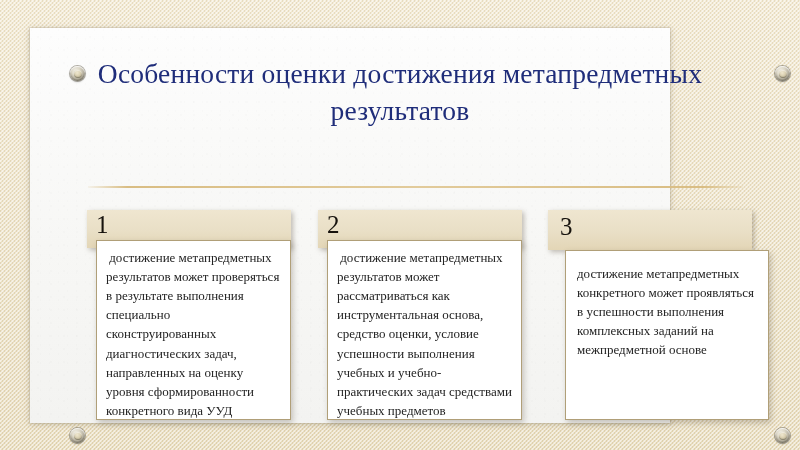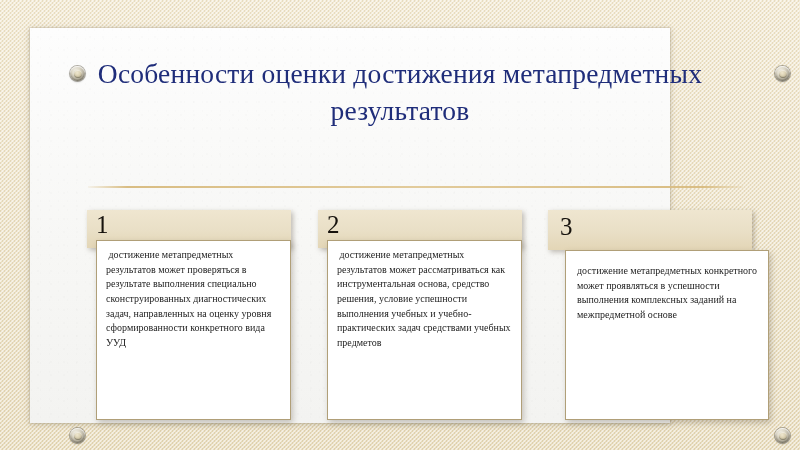--- a/index.html
+++ b/index.html
@@ -146,21 +146,21 @@
     overflow: hidden;
   }
   #panel-1 .panel-card { left: 9px;  top: 30px; width: 195px; height: 180px; }
   #panel-2 .panel-card { left: 9px;  top: 30px; width: 195px; height: 180px; }
   #panel-3 .panel-card { left: 17px; top: 40px; width: 204px; height: 170px; }
 
   .panel-text {
     margin: 0;
     padding: 7px 8px 6px 9px;
     font-family: "Liberation Serif", "DejaVu Serif", serif;
-    font-size: 10px;
+    font-size: 13px;
     line-height: 1.47;
     color: #232323;
     white-space: pre-wrap;
   }
   #panel-3 .panel-text {
     padding: 13px 10px 6px 11px;
   }
 </style>
 </head>
 <body>
@@ -187,21 +187,21 @@
       <div class="panel-card">
         <p class="panel-text"> достижение метапредметных результатов может проверяться в результате выполнения специально сконструированных диагностических задач, направленных на оценку уровня сформированности конкретного вида УУД</p>
       </div>
     </div>
 
     <div id="panel-2" class="panel">
       <div class="panel-header">
         <span class="panel-number">2</span>
       </div>
       <div class="panel-card">
-        <p class="panel-text"> достижение метапредметных результатов может рассматриваться как инструментальная основа, средство решения, условие успешности выполнения учебных и учебно-практических задач средствами учебных предметов</p>
+        <p class="panel-text"> достижение метапредметных результатов может рассматриваться как инструментальная основа, средство оценки, условие успешности выполнения учебных и учебно-практических задач средствами учебных предметов</p>
       </div>
     </div>
 
     <div id="panel-3" class="panel">
       <div class="panel-header">
         <span class="panel-number">3</span>
       </div>
       <div class="panel-card">
         <p class="panel-text">достижение метапредметных конкретного может проявляться в успешности выполнения комплексных заданий на межпредметной основе</p>
       </div>

